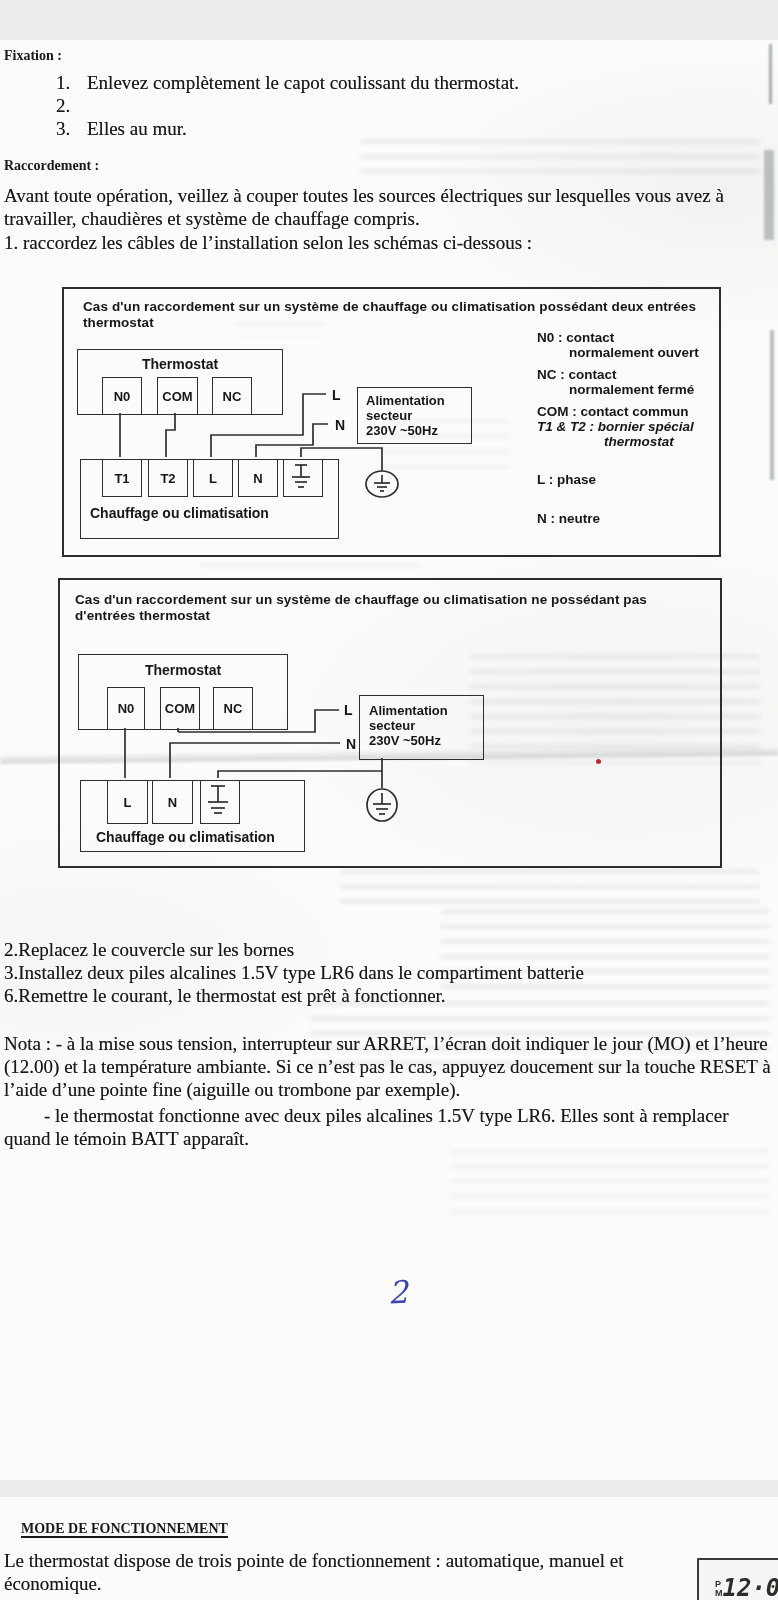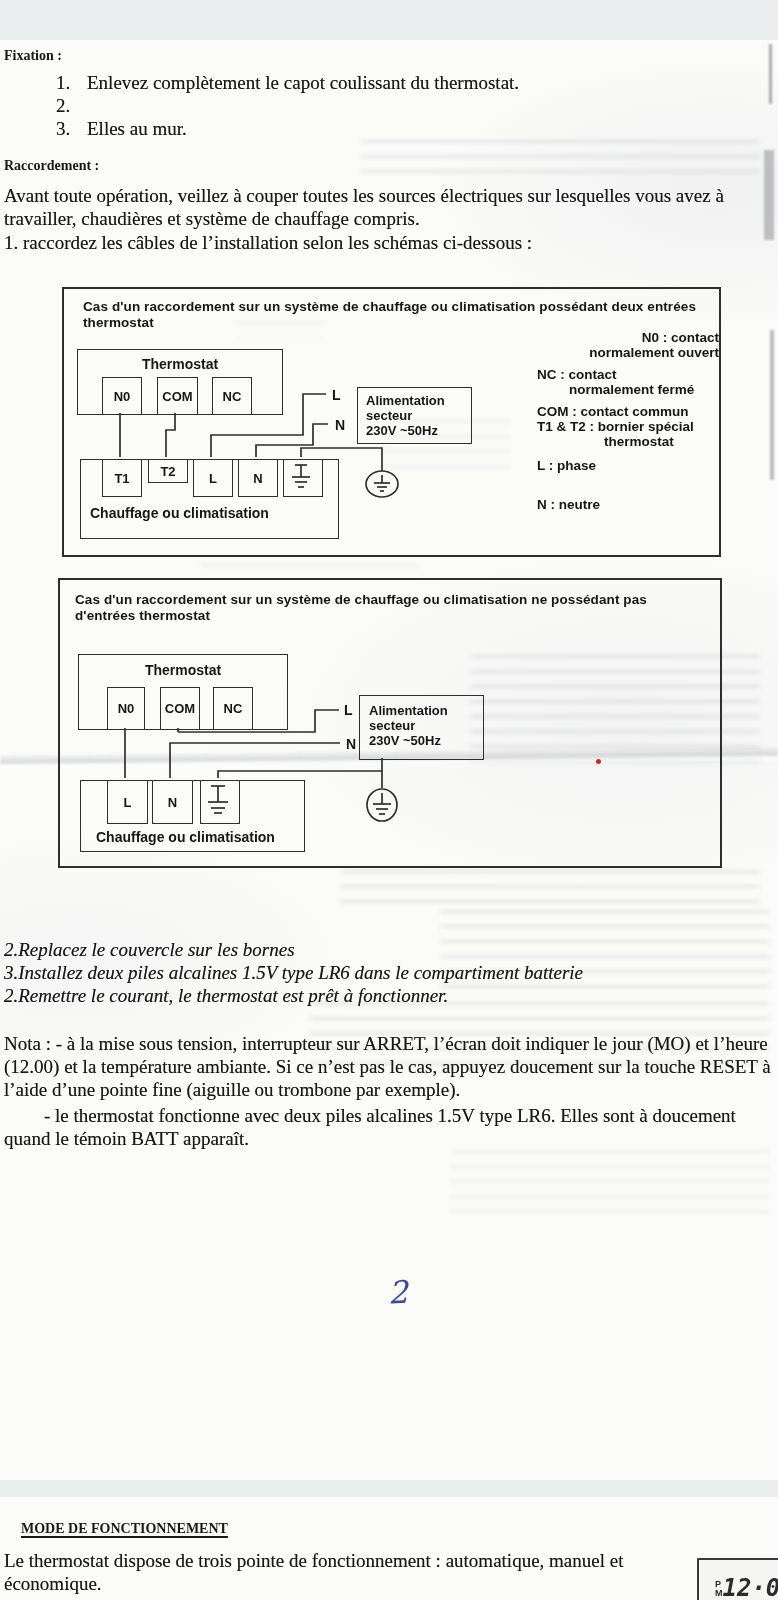--- a/index.html
+++ b/index.html
@@ -29,22 +29,22 @@
     font-family:"Liberation Sans", sans-serif; color:#161616; }
   .dtitle { position:absolute; font-weight:bold; font-size:13.5px; line-height:16px; letter-spacing:.1px; }
   .dbox-thin { position:absolute; border:1.5px solid #2e2e2e; }
   .dlabel { position:absolute; font-weight:bold; }
   .terminal { position:absolute; border:1.5px solid #2e2e2e; display:flex; align-items:center;
     justify-content:center; font-weight:bold; font-size:13px; }
   .wires { position:absolute; left:-2px; top:-2px; pointer-events:none; }
   .alim-text { position:absolute; font-weight:bold; font-size:13px; line-height:15px; }
   .legend { position:absolute; font-weight:bold; font-size:13.5px; line-height:15px; }
   .lg-item div { white-space:nowrap; }
-  .lg-0 { margin-bottom:7px;text-align:right; } .lg-1 { margin-bottom:7px; } .lg-2 { margin-bottom:0; }
-  .lg-3 { margin-bottom:9px; } .lg-4 { margin-bottom:24px; }
+  .lg-0 { margin-bottom:7px; } .lg-1 { margin-bottom:7px; } .lg-2 { margin-bottom:0; }
+  .lg-3 { margin-bottom:23px;font-style:italic; } .lg-4 { margin-bottom:24px; }
   .ind-a { margin-left:32px; } .ind-b { margin-left:67px; }
   
   .ghost { position:absolute; pointer-events:none; opacity:.5; filter:blur(2px); border-radius:4px;
     background:repeating-linear-gradient(180deg, rgba(105,110,120,.30) 0 3px, transparent 3px 15px); }
   .ghost.light { opacity:.32; }
   .streak { position:absolute; background:#585b60; opacity:.5; filter:blur(1px); pointer-events:none; }
   .crease { position:absolute; left:0; top:750px; width:778px; height:18px; pointer-events:none;
     background:linear-gradient(180deg, transparent, rgba(130,134,140,.28) 45%, rgba(255,255,255,.5) 65%, transparent);
     transform:rotate(-.6deg); filter:blur(1px); }
   .red-dot { position:absolute; left:596px; top:759px; width:5px; height:5px; border-radius:50%; background:#bf2e26; }
@@ -140,21 +140,21 @@
   <div class="dlabel" style="left:271px;top:128px;font-size:14px;">N</div>
   <div class="dbox-thin" style="left:293px;top:98px;width:115px;height:57px;"></div>
   <div class="alim-text" style="left:302px;top:104px;">
     <div>Alimentation</div>
     <div>secteur</div>
     <div>230V ~50Hz</div>
   </div>
 
   <div class="dbox-thin" style="left:16px;top:170px;width:259px;height:80px;"></div>
   <div class="terminal" style="left:38px;top:170px;width:40px;height:38px;">T1</div>
-  <div class="terminal" style="left:84px;top:170px;width:40px;height:24px;">T2</div>
+  <div class="terminal" style="left:84px;top:170px;width:40px;height:38px;">T2</div>
   <div class="terminal" style="left:129px;top:170px;width:40px;height:38px;">L</div>
   <div class="terminal" style="left:174px;top:170px;width:40px;height:38px;">N</div>
   <div class="terminal" style="left:219px;top:170px;width:40px;height:38px;"></div>
   <div class="dlabel" style="left:26px;top:216px;font-size:14px;">Chauffage ou climatisation</div>
 
   <div class="legend" style="left:473px;top:41px;width:182px;">
     <div class="lg-item lg-0">
       <div>N0 : contact</div>
       <div class="ind-a">normalement ouvert</div>
     </div>
@@ -223,28 +223,28 @@
 
   <div class="dbox-thin" style="left:20px;top:200px;width:225px;height:72px;"></div>
   <div class="terminal" style="left:47px;top:200px;width:41px;height:44px;">L</div>
   <div class="terminal" style="left:92px;top:200px;width:41px;height:44px;">N</div>
   <div class="terminal" style="left:140px;top:200px;width:40px;height:44px;"></div>
   <div class="dlabel" style="left:36px;top:249px;font-size:14px;">Chauffage ou climatisation</div>
 </section>
 
 <div class="red-dot"></div>
 
-<div class="abs" style="left:4px;top:938px;width:772px;font-style:italic;">
+<div class="abs" style="left:4px;top:938px;width:772px;">
   <p class="bt">2.Replacez le couvercle sur les bornes</p>
   <p class="bt">3.Installez deux piles alcalines 1.5V type LR6 dans le compartiment batterie</p>
-  <p class="bt">2.Remettre le courant, le thermostat est prêt à fonctionner.</p>
+  <p class="bt">6.Remettre le courant, le thermostat est prêt à fonctionner.</p>
 </div>
 
 <p class="abs bt" style="left:4px;top:1032px;width:774px;">Nota : - à la mise sous tension, interrupteur sur ARRET, l’écran doit indiquer le jour (MO) et l’heure (12.00) et la température ambiante. Si ce n’est pas le cas, appuyez doucement sur la touche RESET à l’aide d’une pointe fine (aiguille ou trombone par exemple).</p>
-<p class="abs bt" style="left:4px;top:1104px;width:774px;text-indent:40px;">- le thermostat fonctionne avec deux piles alcalines 1.5V type LR6. Elles sont à doucement quand le témoin BATT apparaît.</p>
+<p class="abs bt" style="left:4px;top:1104px;width:774px;text-indent:40px;">- le thermostat fonctionne avec deux piles alcalines 1.5V type LR6. Elles sont à remplacer quand le témoin BATT apparaît.</p>
 
 <div class="pageno">2</div>
 
 <h2 class="abs hd mode-h" style="left:5px;top:1521px;">MODE DE FONCTIONNEMENT</h2>
 <p class="abs bt" style="left:4px;top:1549px;width:660px;">Le thermostat dispose de trois pointe de fonctionnement : automatique, manuel et économique.</p>
 
 <div class="lcd">
   <div class="lcd-row">
     <div class="lcd-pm">
       <span>P</span>

